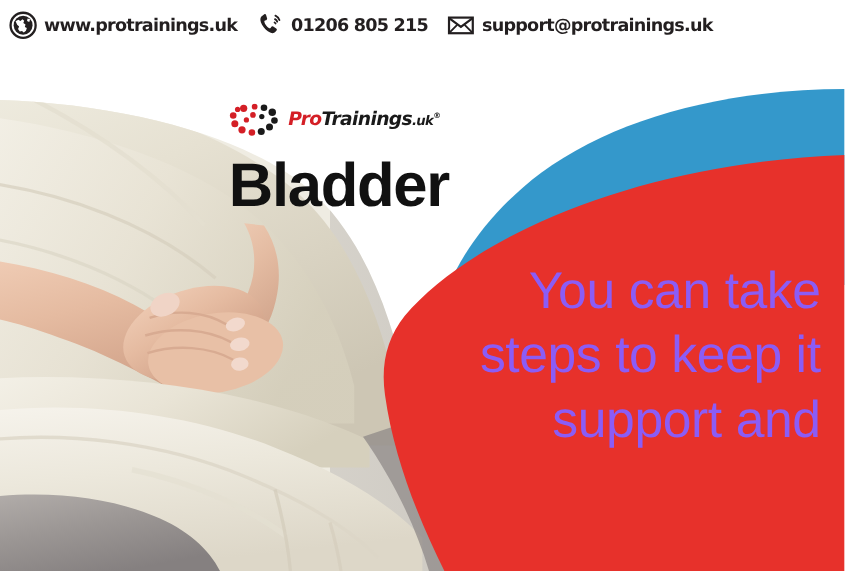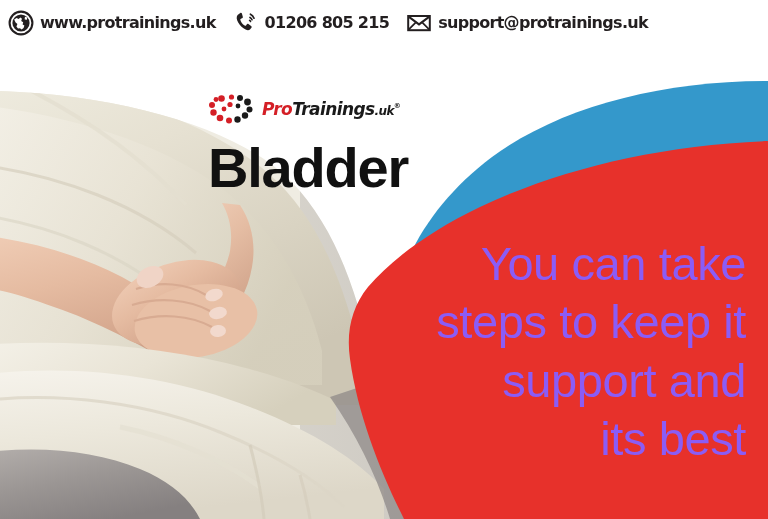--- a/index.html
+++ b/index.html
@@ -294,17 +294,16 @@
           <span class="logo-pro">Pro</span><span class="logo-trainings">Trainings</span><span class="logo-uk">.uk</span><span class="logo-reg">®</span>
         </div>
       </div>
       <div class="poster-title">Bladder</div>
     </div>
 
     <div class="headline">
       <span class="headline-line">You can take</span>
       <span class="headline-line">steps to keep it</span>
       <span class="headline-line">support and</span>
-      <span class="headline-line">its best</span>
     </div>
 
   </div>
 </div>
 
 </body></html>

